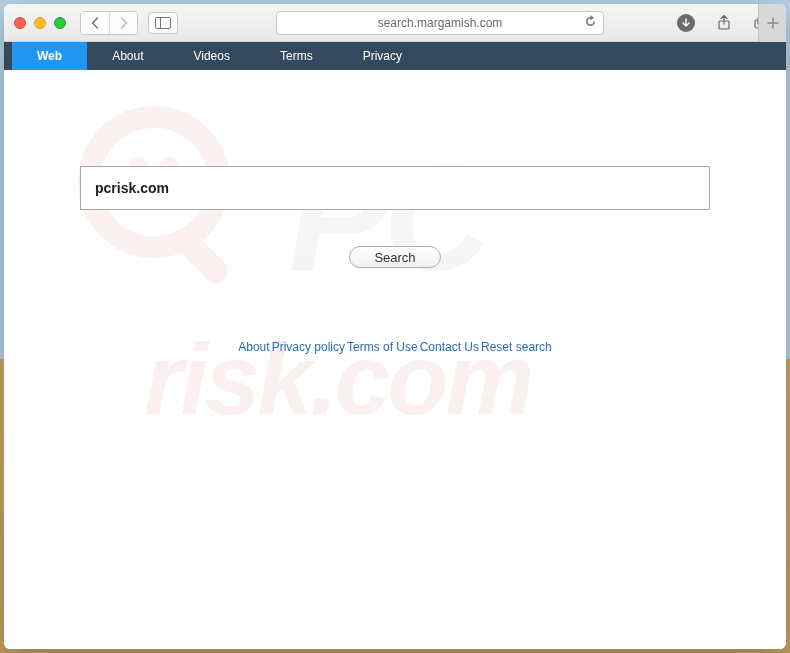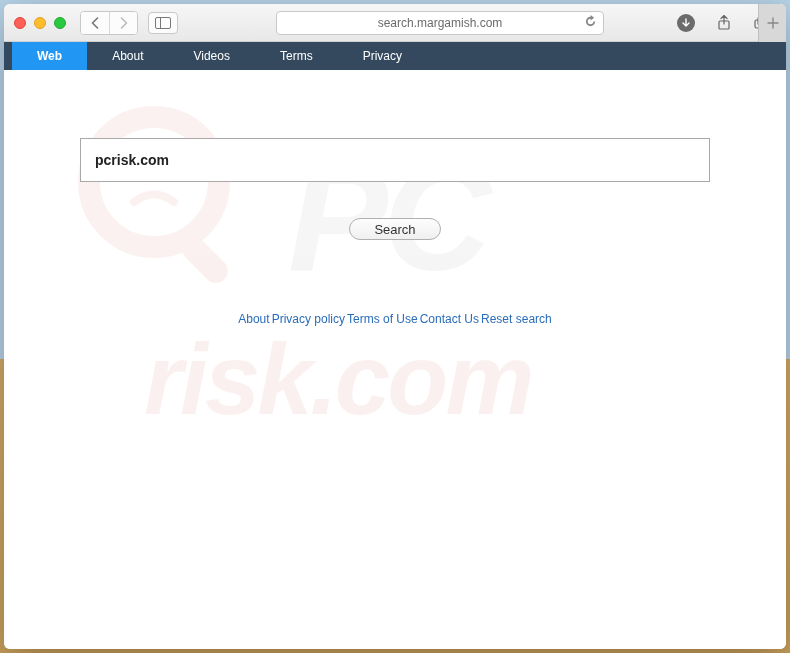--- a/index.html
+++ b/index.html
@@ -34,21 +34,21 @@
     
     .watermark { position: absolute; top: 50px; left: 40px; right: 40px; bottom: 100px; pointer-events: none; opacity: 0.08; }
     .wm-icon { position: absolute; top: 10px; left: 20px; width: 200px; height: 200px; }
     .wm-text { position: absolute; top: 40px; left: 244px; font-size: 150px; font-weight: bold; color: #888; font-style: italic; letter-spacing: -5px; }
     .wm-text2 { position: absolute; top: 230px; left: 100px; font-size: 100px; font-weight: bold; color: #d9534f; font-style: italic; letter-spacing: -3px; }
     
     .top-nav { height: 28px; background: #34495e; display: flex; align-items: stretch; padding: 0 8px; }
     .top-nav-item { padding: 0 25px; display: flex; align-items: center; font-size: 12px; color: #fff; cursor: pointer; }
     .top-nav-item.active { background: #2196f3; font-weight: bold; }
     
-    .search-area { position: relative; margin-top: 68px; display: flex; flex-direction: column; align-items: center; }
+    .search-area { position: relative; margin-top: 96px; display: flex; flex-direction: column; align-items: center; }
     .search-box { width: 630px; height: 44px; border: 1px solid #a8a8a8; padding: 0 14px; font-size: 14px; font-weight: bold; color: #222; outline: none; }
     .search-btn { margin-top: 36px; width: 92px; height: 22px; border: 1px solid #b0b0b0; background: linear-gradient(#fdfdfd, #f0f0f0); border-radius: 11px; font-size: 13px; color: #333; cursor: pointer; }
     
     .footer-links { margin-top: 72px; display: flex; justify-content: center; gap: 2px; font-size: 12px; }
     .footer-links a { color: #2a6db8; text-decoration: none; cursor: pointer; }
   </style>
 </head>
 <body>
 
 <div class="browser-window">

